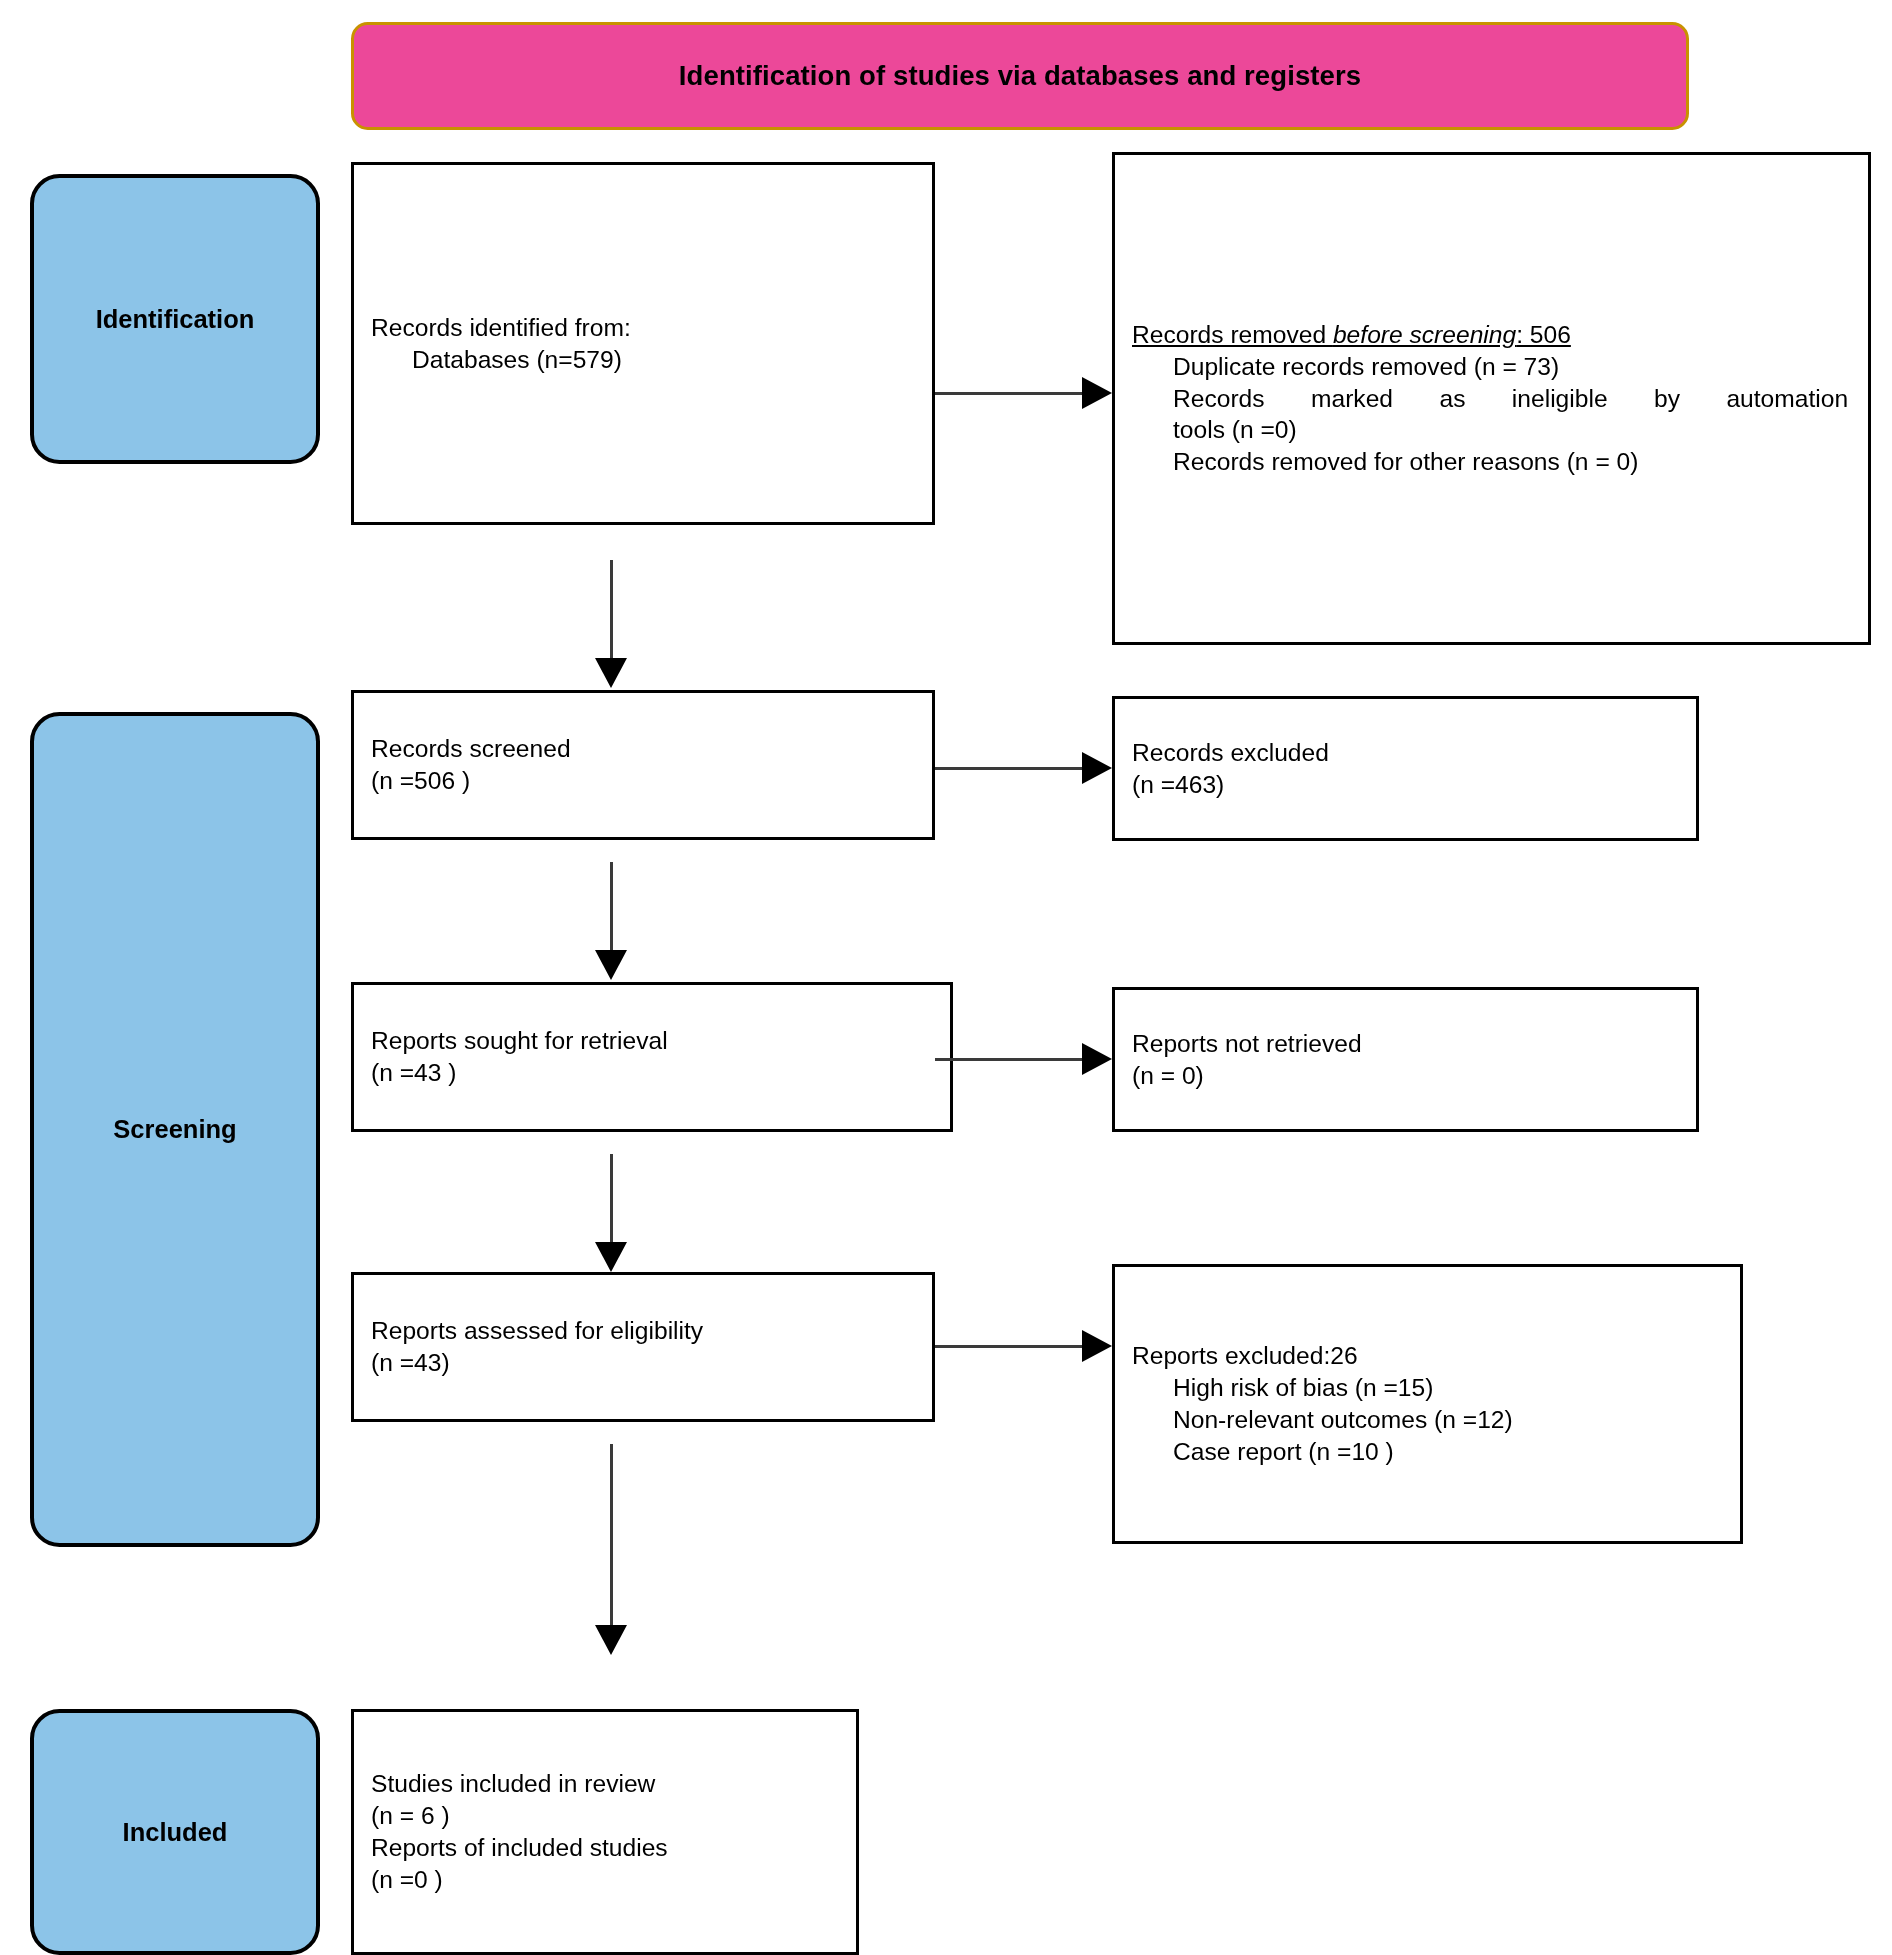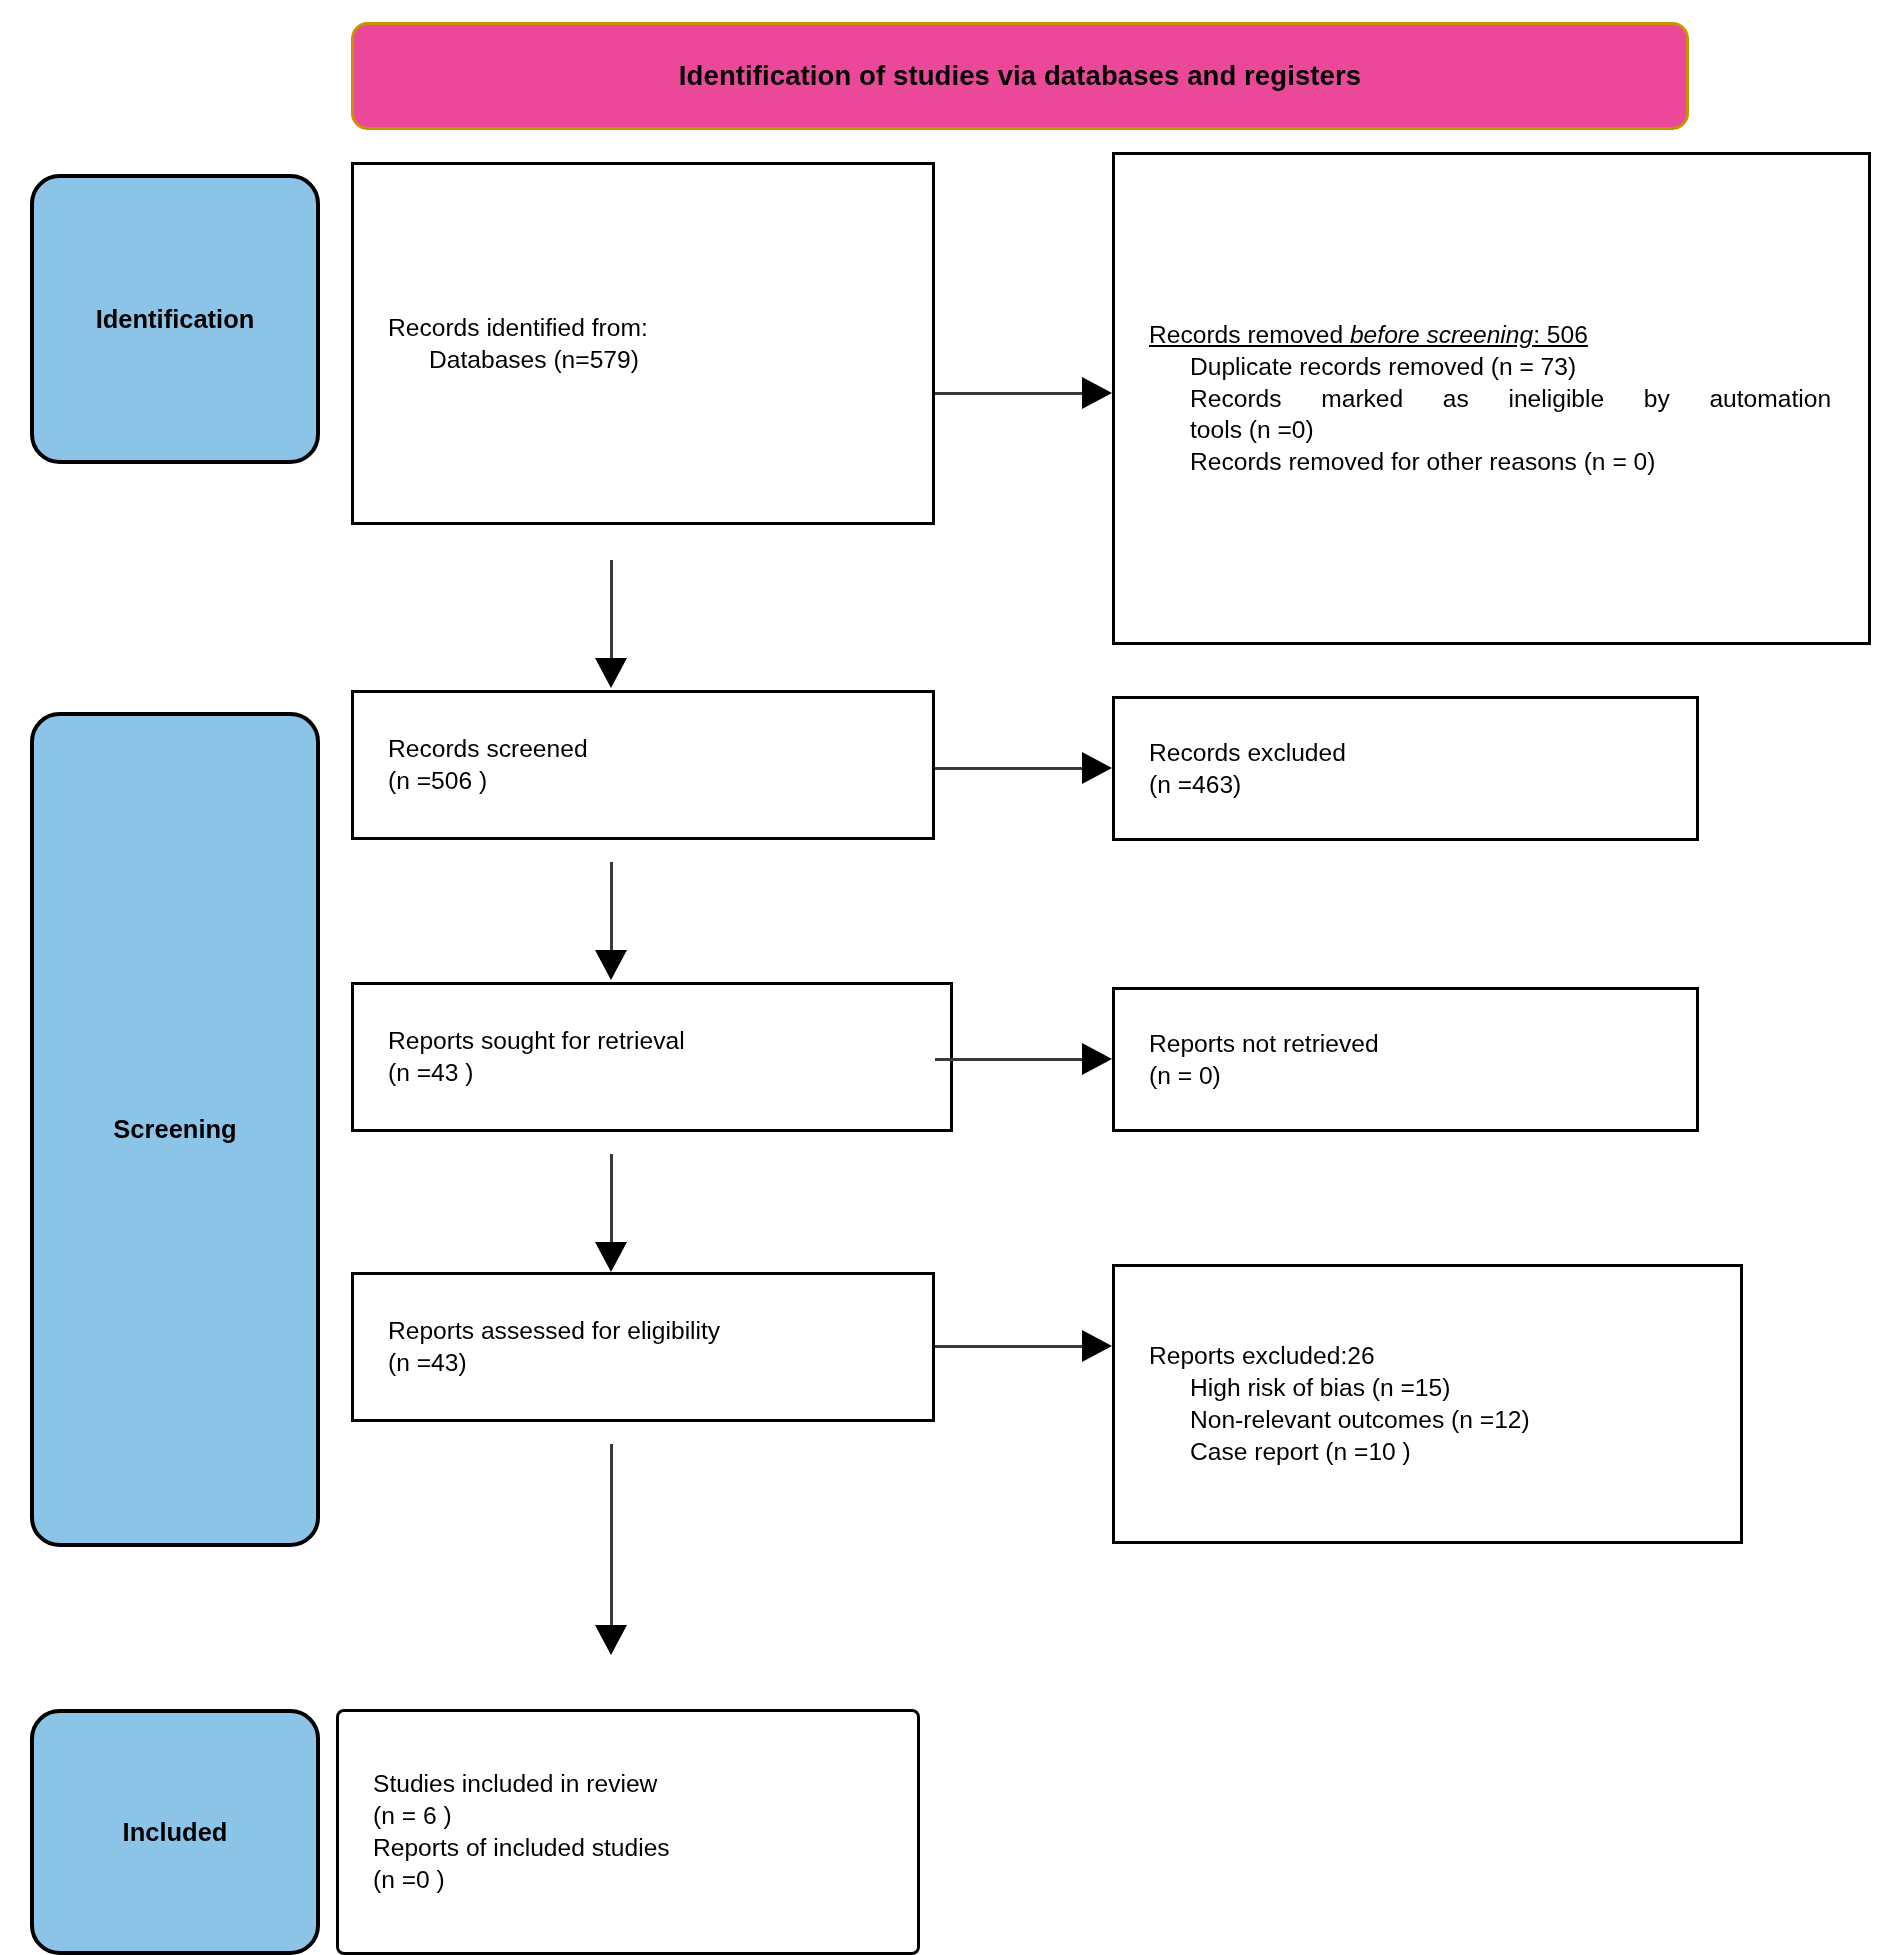--- a/index.html
+++ b/index.html
@@ -19,21 +19,21 @@
     position:absolute;background:#8CC4E8;border:4.4px solid #000;border-radius:29.5px;
     box-sizing:border-box;display:flex;align-items:center;justify-content:center;
   }
   .stagepill-text{font-size:25.5px;font-weight:bold;color:#000;}
 
   
   .pbox{
     position:absolute;background:#fff;border:3.4px solid #000;box-sizing:border-box;
     display:flex;flex-direction:column;justify-content:center;
   }
-  .pbox .lines{padding:0 34px;}
+  .pbox .lines{padding:0 17px;}
   .ln{font-size:24.6px;color:#000;line-height:1.30;white-space:nowrap;}
   .ln.wrap{white-space:normal;text-decoration:underline;}
   .ln.ind{padding-left:41px;}
   .ln.just{text-align:justify;text-align-last:justify;white-space:normal;}
   .ital{font-style:italic;}
 
   
   .vline{position:absolute;width:2.5px;background:#3a3a3a;}
   .vhead{position:absolute;width:0;height:0;
     border-left:16px solid transparent;border-right:16px solid transparent;
@@ -144,21 +144,21 @@
       <div class="ln ind">Case report (n =10 )</div>
     </div>
   </div>
 
   <div class="hline" style="left:935px;top:1345px;width:147px;"></div>
   <div class="hhead" style="left:1082px;top:1330px;"></div>
 
   <div class="vline" style="left:610px;top:1444px;height:184px;"></div>
   <div class="vhead" style="left:595px;top:1625px;"></div>
 
-  <div class="pbox" style="left:336px;top:1709px;width:584px;height:246px;border-radius:8px;">
+  <div class="pbox" style="left:351px;top:1709px;width:508px;height:246px;">
     <div class="lines">
       <div class="ln">Studies included in review</div>
       <div class="ln">(n = 6 )</div>
       <div class="ln">Reports of included studies</div>
       <div class="ln">(n =0 )</div>
     </div>
   </div>
 
 </div>
 

